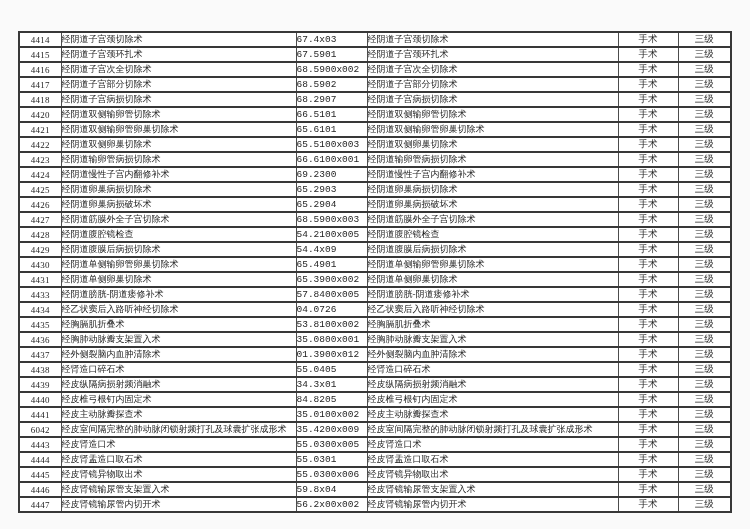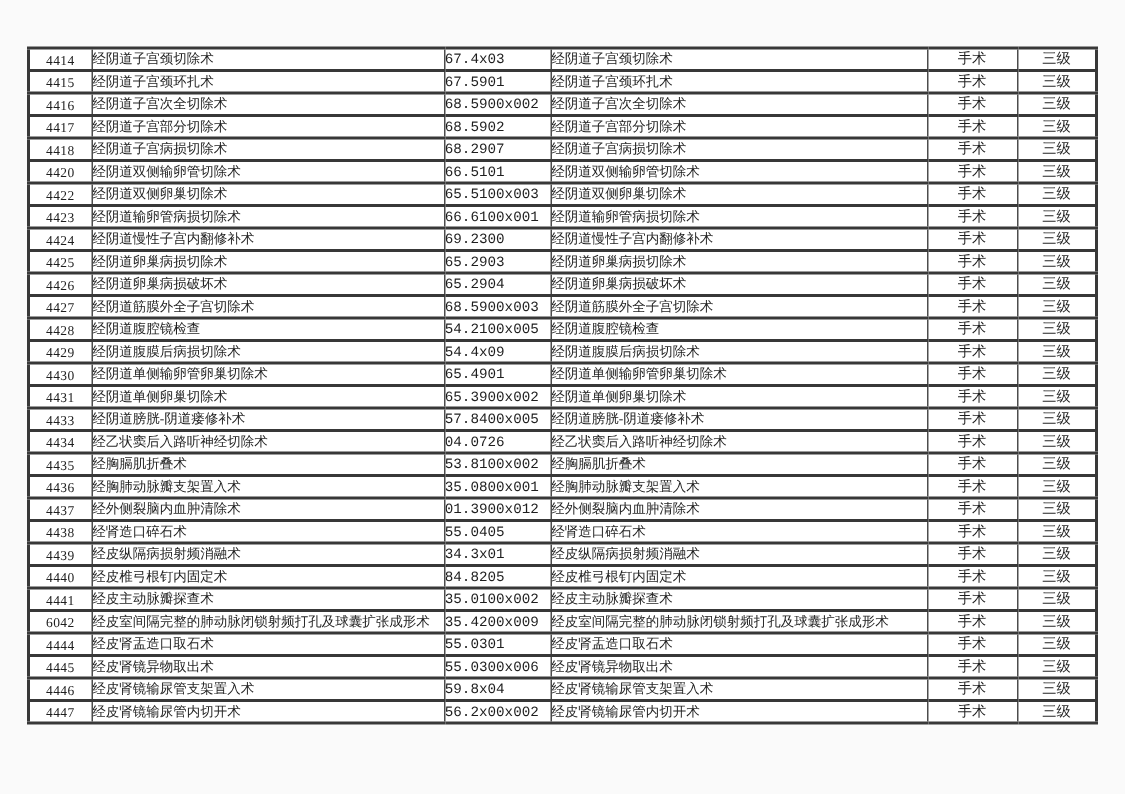--- a/index.html
+++ b/index.html
@@ -115,20 +115,28 @@
   </tr>
         <tr>
     <td class="num">4420</td>
     <td class="cn">经阴道双侧输卵管切除术</td>
     <td class="code">66.5101</td>
     <td class="cn">经阴道双侧输卵管切除术</td>
     <td class="cat">手术</td>
     <td class="lvl">三级</td>
   </tr>
         <tr>
+    <td class="num">4421</td>
+    <td class="cn">经阴道双侧输卵管卵巢切除术</td>
+    <td class="code">65.6101</td>
+    <td class="cn">经阴道双侧输卵管卵巢切除术</td>
+    <td class="cat">手术</td>
+    <td class="lvl">三级</td>
+  </tr>
+        <tr>
     <td class="num">4422</td>
     <td class="cn">经阴道双侧卵巢切除术</td>
     <td class="code">65.5100x003</td>
     <td class="cn">经阴道双侧卵巢切除术</td>
     <td class="cat">手术</td>
     <td class="lvl">三级</td>
   </tr>
         <tr>
     <td class="num">4423</td>
     <td class="cn">经阴道输卵管病损切除术</td>
@@ -271,20 +279,28 @@
     <td class="code">35.0100x002</td>
     <td class="cn">经皮主动脉瓣探查术</td>
     <td class="cat">手术</td>
     <td class="lvl">三级</td>
   </tr>
         <tr>
     <td class="num">6042</td>
     <td class="cn">经皮室间隔完整的肺动脉闭锁射频打孔及球囊扩张成形术</td>
     <td class="code">35.4200x009</td>
     <td class="cn">经皮室间隔完整的肺动脉闭锁射频打孔及球囊扩张成形术</td>
+    <td class="cat">手术</td>
+    <td class="lvl">三级</td>
+  </tr>
+        <tr>
+    <td class="num">4443</td>
+    <td class="cn">经皮肾造口术</td>
+    <td class="code">55.0300x005</td>
+    <td class="cn">经皮肾造口术</td>
     <td class="cat">手术</td>
     <td class="lvl">三级</td>
   </tr>
         <tr>
     <td class="num">4444</td>
     <td class="cn">经皮肾盂造口取石术</td>
     <td class="code">55.0301</td>
     <td class="cn">经皮肾盂造口取石术</td>
     <td class="cat">手术</td>
     <td class="lvl">三级</td>

